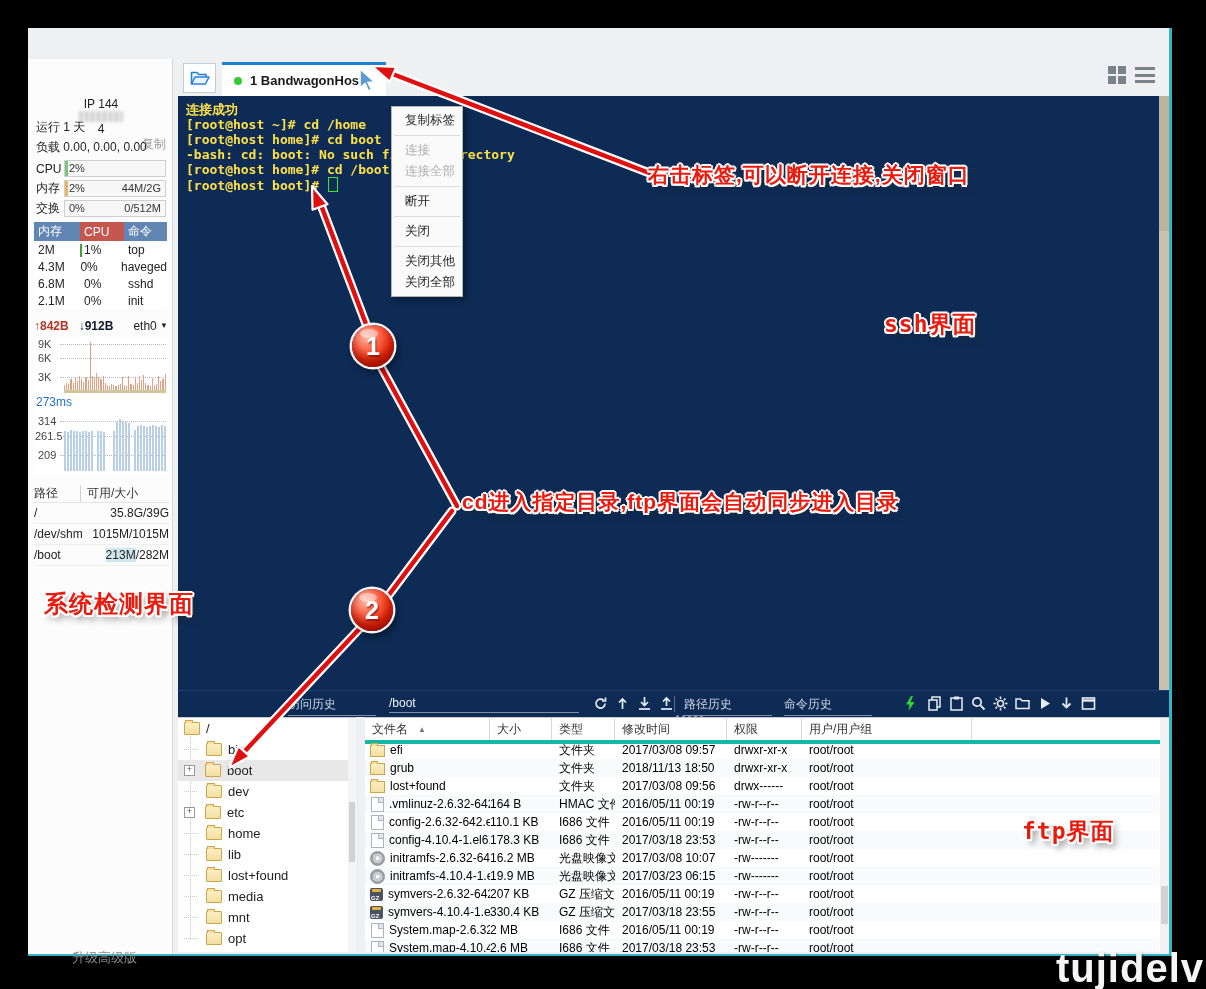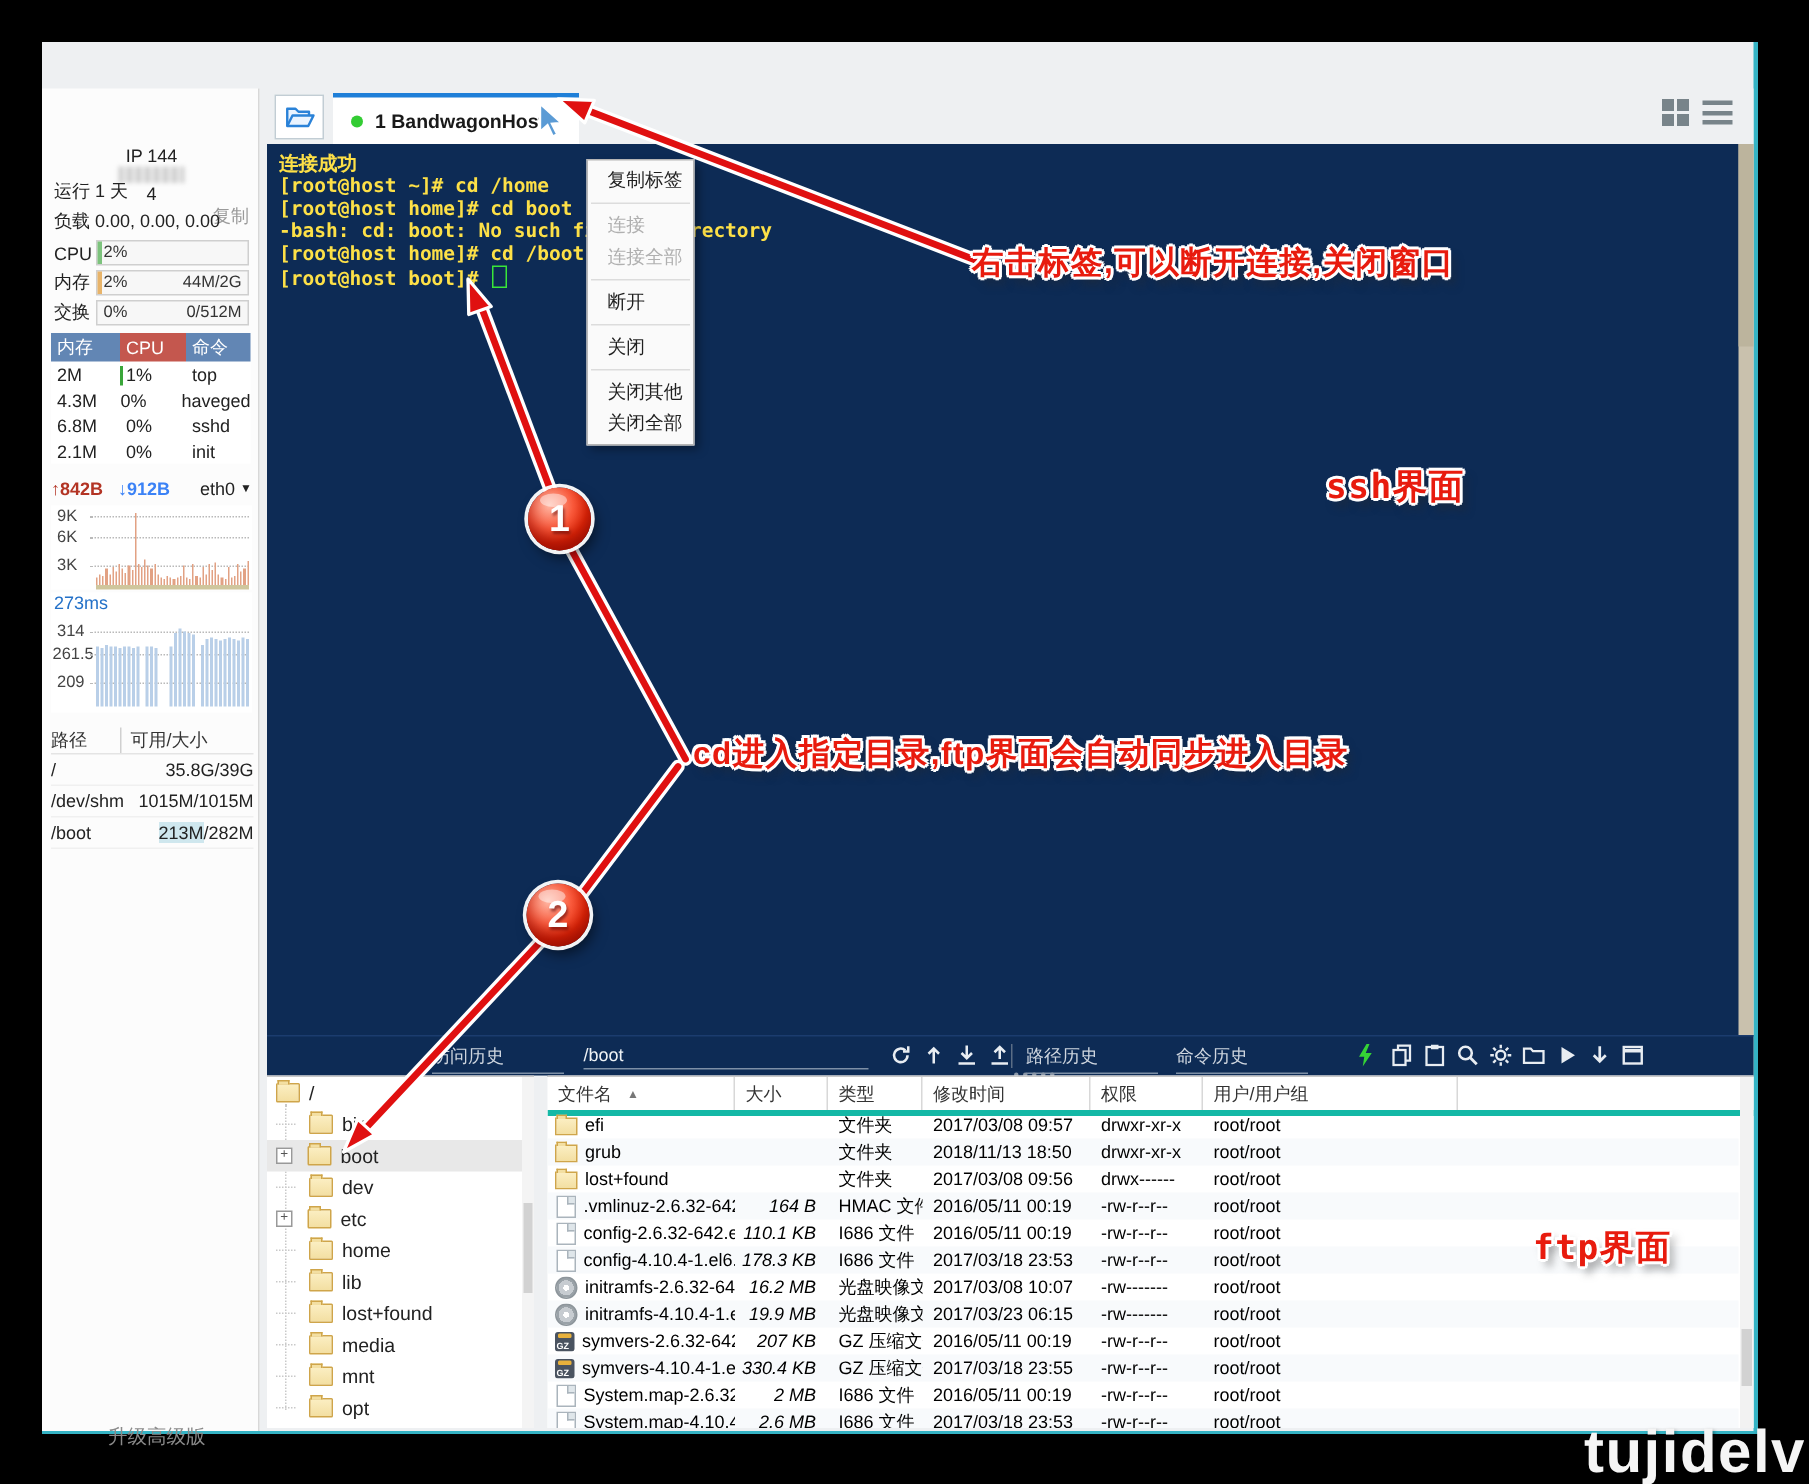--- a/index.html
+++ b/index.html
@@ -38,21 +38,21 @@
   .proc-head .c2{width:40px;background:#c4574e;display:flex;align-items:center;padding-left:4px;}
   .proc-head .c3{flex:1;background:#6286b4;display:flex;align-items:center;padding-left:4px;}
   .proc-row{display:flex;height:17px;font-size:12px;align-items:center;background:#fff;}
   .proc-row .c1{width:42px;padding-left:4px;}
   .proc-row .c2{width:40px;padding-left:4px;position:relative;}
   .proc-row .c3{flex:1;padding-left:4px;}
   .cpu-tick{position:absolute;left:0;top:1px;width:2px;height:13px;background:#3aa63a;}
   
   #net-head{left:6px;top:260px;width:134px;display:flex;font-size:12px;font-weight:bold;}
   #net-up{color:#b33424;}
-  #net-down{color:#3b82f6;margin-left:10px;}
+  #net-down{color:#0f172a;margin-left:10px;}
   #net-iface{margin-left:auto;color:#222;font-weight:normal;}
   .caret{font-size:8px;vertical-align:2px;}
   .graph{position:absolute;left:6px;width:134px;background:#fff;}
   #net-graph{top:278px;height:56px;}
   .gl{position:absolute;font-size:11px;color:#444;}
   .grid{position:absolute;left:26px;right:2px;border-top:1px dotted #b9b9b9;}
   .bars{position:absolute;left:30px;right:2px;bottom:3px;display:flex;align-items:flex-end;gap:1px;}
   .nbar{width:2px;background:#e2a183;}
   #net-base{position:absolute;left:30px;right:2px;bottom:0;height:3px;background:#cfc69d;}
   #ping-graph{top:336px;height:80px;}
@@ -109,21 +109,21 @@
   #tree-thumb{position:absolute;left:1px;top:84px;width:6px;height:60px;background:#d2d2d2;}
   #panel-gap{position:absolute;left:328px;top:689px;width:9px;bottom:2px;background:#eef0f2;}
   #file-panel{position:absolute;left:337px;top:689px;right:0;bottom:2px;background:#fff;border-top:1px solid #c8c8c8;overflow:hidden;font-size:12px;}
   #file-head{position:absolute;left:0;top:0;right:0;height:22px;border-bottom:4px solid #14b8a6;color:#333;display:flex;}
   .fh{border-right:1px solid #d8d8d8;display:flex;align-items:center;padding-left:7px;box-sizing:border-box;}
   .sort-caret{font-size:8px;color:#777;margin-left:10px;}
   #file-rows{position:absolute;left:0;top:23px;right:10px;bottom:0;}
   .frow{display:flex;height:18px;align-items:center;}
   .frow:nth-child(even){background:#f8fafc;}
   .fc{box-sizing:border-box;padding-left:7px;white-space:nowrap;overflow:hidden;}
-  .fc.size{text-align:right;padding-right:8px;padding-left:0;font-style:italic;}
+  .fc.size{padding-right:8px;padding-left:0;}
   .fico{width:13px;height:13px;margin:0 5px 0 5px;flex:0 0 auto;position:relative;}
   .fico.folder{width:13px;height:10px;background:linear-gradient(#fbeec2,#f3dfa2);border:1px solid #cfa54a;margin-top:2px;}
   .fico.folder:before{content:"";position:absolute;left:0;top:-3px;width:5px;height:2px;background:#f3dfa2;border:1px solid #cfa54a;border-bottom:none;}
   .fico.file{width:11px;height:13px;background:#fff;border:1px solid #aab4bc;margin-left:6px;}
   .fico.file:before{content:"";position:absolute;right:0;top:0;width:4px;height:4px;background:#dfe6ea;border-left:1px solid #aab4bc;border-bottom:1px solid #aab4bc;}
   .fico.disc{border-radius:50%;background:radial-gradient(circle,#fff 0 2px,#c7ccd1 2px 5px,#9aa2a8 5px 7px);border:1px solid #8d959b;}
   .fico.gz{background:#4a5360;border-radius:2px;}
   .fico.gz:before{content:"GZ";position:absolute;left:1px;bottom:0;font-size:6px;font-weight:bold;color:#fff;letter-spacing:0;}
   .fico.gz:after{content:"";position:absolute;left:2px;top:1px;width:9px;height:3px;background:#e8b13c;border-radius:1px;}
   #file-scroll{position:absolute;right:0;top:0;width:9px;bottom:0;background:#f2f2f2;}
@@ -725,16 +725,17 @@
       <polygon points="372,66 396.2,66.9 389.8,81.9"></polygon>
       <polygon points="312,186 327.5,204.3 312.5,209.7"></polygon>
       <polygon points="229,768 249.8,756.4 238.4,746.1"></polygon>
     </g>
   </svg>
   <div class="step-ball" style="left:352px;top:325px">1</div>
   <div class="step-ball" style="left:351px;top:589px">2</div>
   <div class="annot" style="left:648px;top:161px;font-size:21px">右击标签,可以断开连接,关闭窗口</div>
   <div class="annot" style="left:884px;top:309px;font-size:23px;font-family:'DejaVu Sans Mono',monospace">ssh界面</div>
   <div class="annot" style="left:462px;top:488px;font-size:21px">cd进入指定目录,ftp界面会自动同步进入目录</div>
+  <div class="annot" style="left:44px;top:588px;font-size:24px">系统检测界面</div>
   <div class="annot" style="left:1022px;top:816px;font-size:23px;font-family:'DejaVu Sans Mono',monospace">ftp界面</div>
 
   <div id="watermark">tujidelv</div>
 </div>
 
 </body></html>

